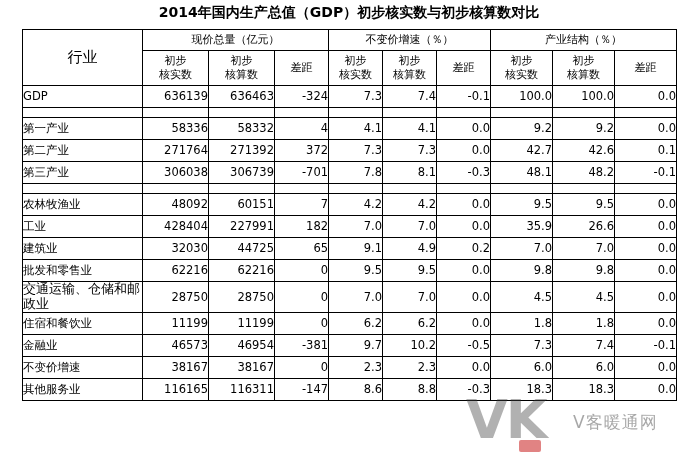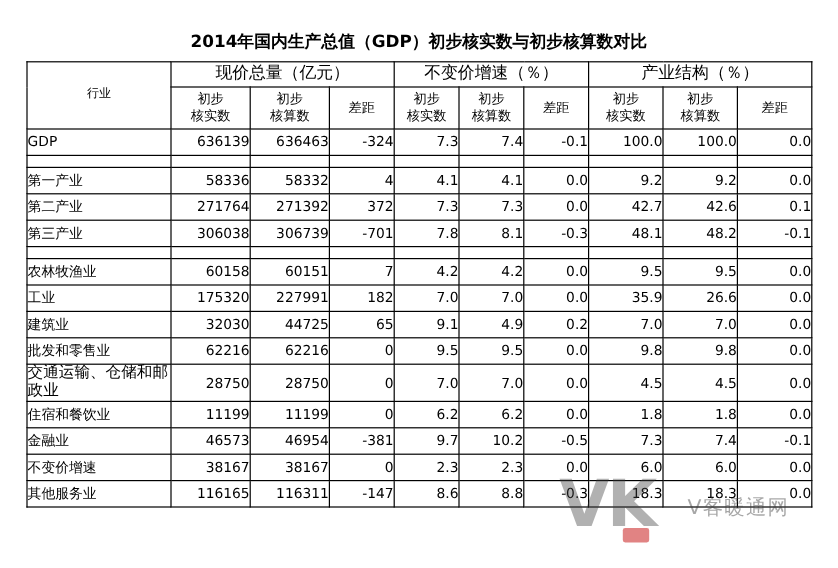--- a/index.html
+++ b/index.html
@@ -13,21 +13,21 @@
     font-family: "DejaVu Sans", "Liberation Sans", sans-serif;
     color: #000000;
     overflow: hidden;
     position: relative;
   }
   .page {
     position: relative;
     width: 698px;
     height: 473px;
     box-sizing: border-box;
-    padding: 22px 22px 0 22px;
+    padding: 0 22px 0 22px;
   }
   .title {
     text-align: center;
     font-size: 14px;
     font-weight: bold;
     letter-spacing: 0px;
     padding: 4px 0 7px 0;
     color: #000;
   }
   table.gdp {
@@ -38,33 +38,33 @@
   }
   table.gdp th, table.gdp td {
     border: 1px solid #000;
     padding: 0;
     vertical-align: middle;
     line-height: 1.25;
   }
   
   .hdr {
     font-weight: normal;
-    font-size: 14px;
+    font-size: 11px;
     height: 20px;
   }
   .hdr2 {
     text-align: center;
     font-weight: normal;
     font-size: 11px;
     height: 34px;
   }
   .hdr-industry {
     text-align: center;
     font-weight: normal;
-    font-size: 10px;
+    font-size: 15px;
   }
   .rowlabel {
     text-align: left;
     padding-left: 6px;
     font-size: 11.5px;
     height: 21px;
     white-space: nowrap;
   }
   .rowlabel.two-line {
     line-height: 1.15;
@@ -236,33 +236,33 @@
           <td></td>
           <td></td>
           <td></td>
           <td></td>
           <td></td>
           <td></td>
           <td></td>
         </tr>
         <tr>
           <td class="rowlabel">农林牧渔业</td>
-          <td class="num">60158</td>
+          <td class="num">48092</td>
           <td class="num">60151</td>
           <td class="num">7</td>
           <td class="num">4.2</td>
           <td class="num">4.2</td>
           <td class="num">0.0</td>
           <td class="num">9.5</td>
           <td class="num">9.5</td>
           <td class="num">0.0</td>
         </tr>
         <tr>
           <td class="rowlabel">工业</td>
-          <td class="num">175320</td>
+          <td class="num">428404</td>
           <td class="num">227991</td>
           <td class="num">182</td>
           <td class="num">7.0</td>
           <td class="num">7.0</td>
           <td class="num">0.0</td>
           <td class="num">35.9</td>
           <td class="num">26.6</td>
           <td class="num">0.0</td>
         </tr>
         <tr>

